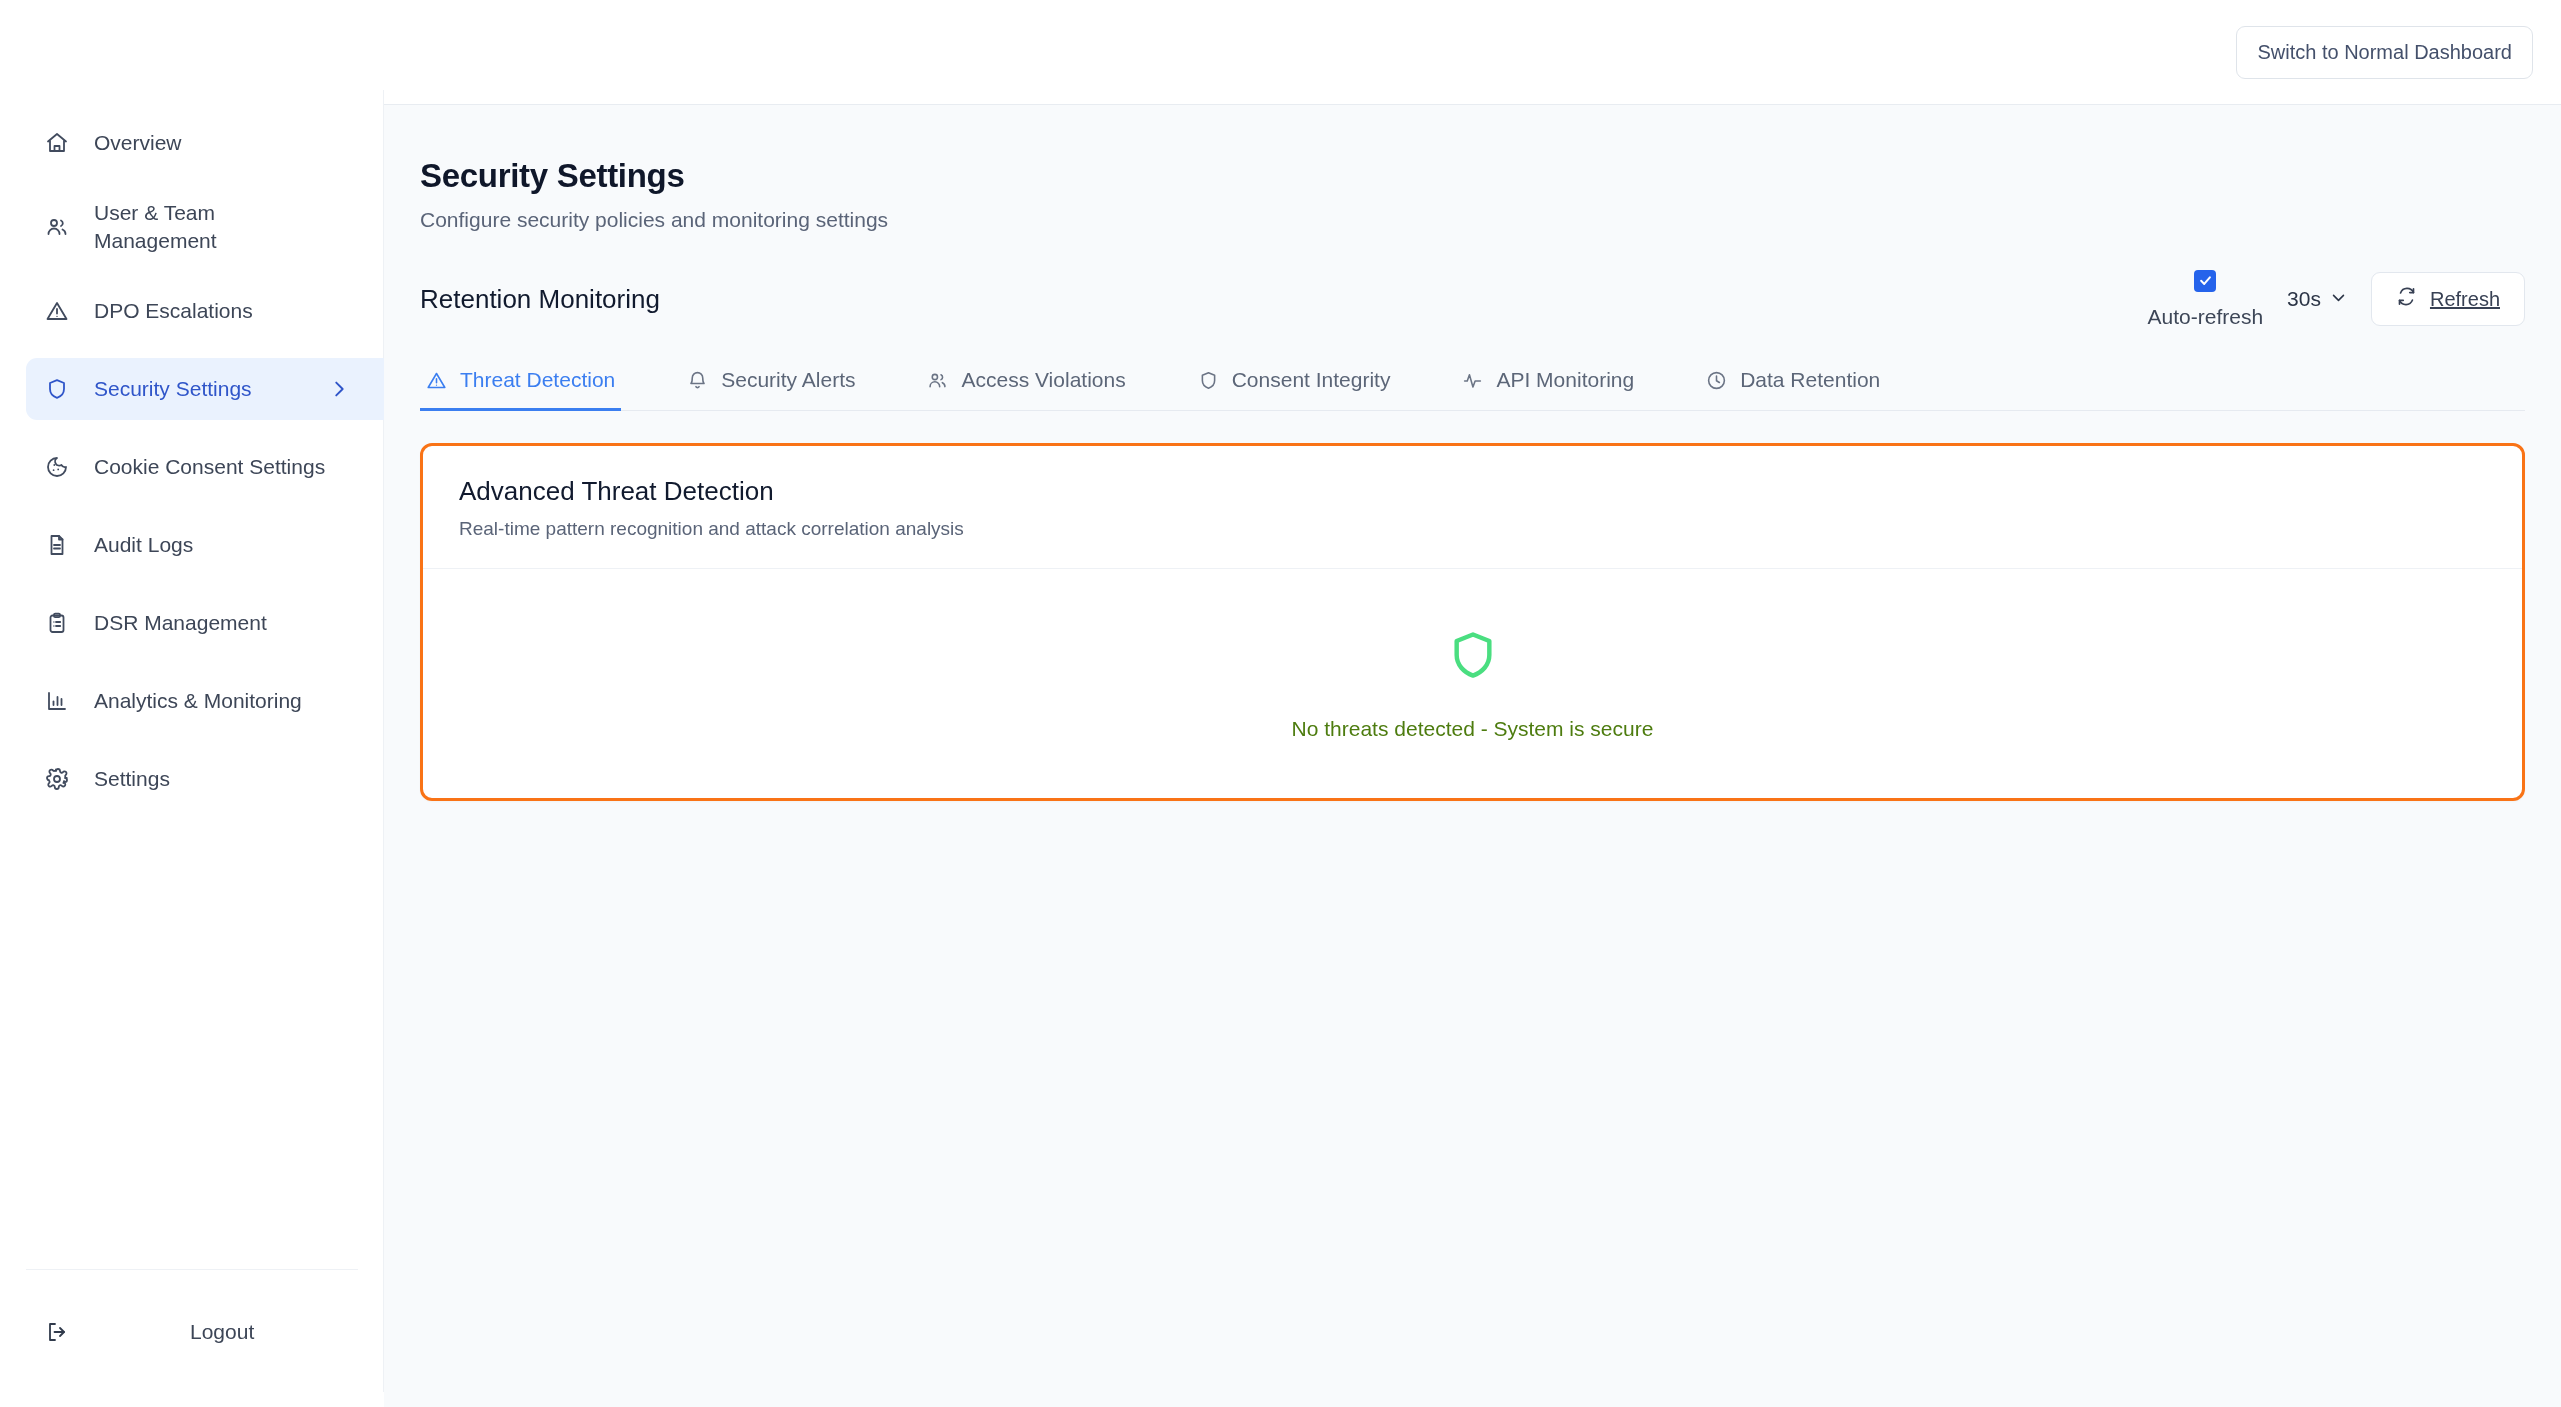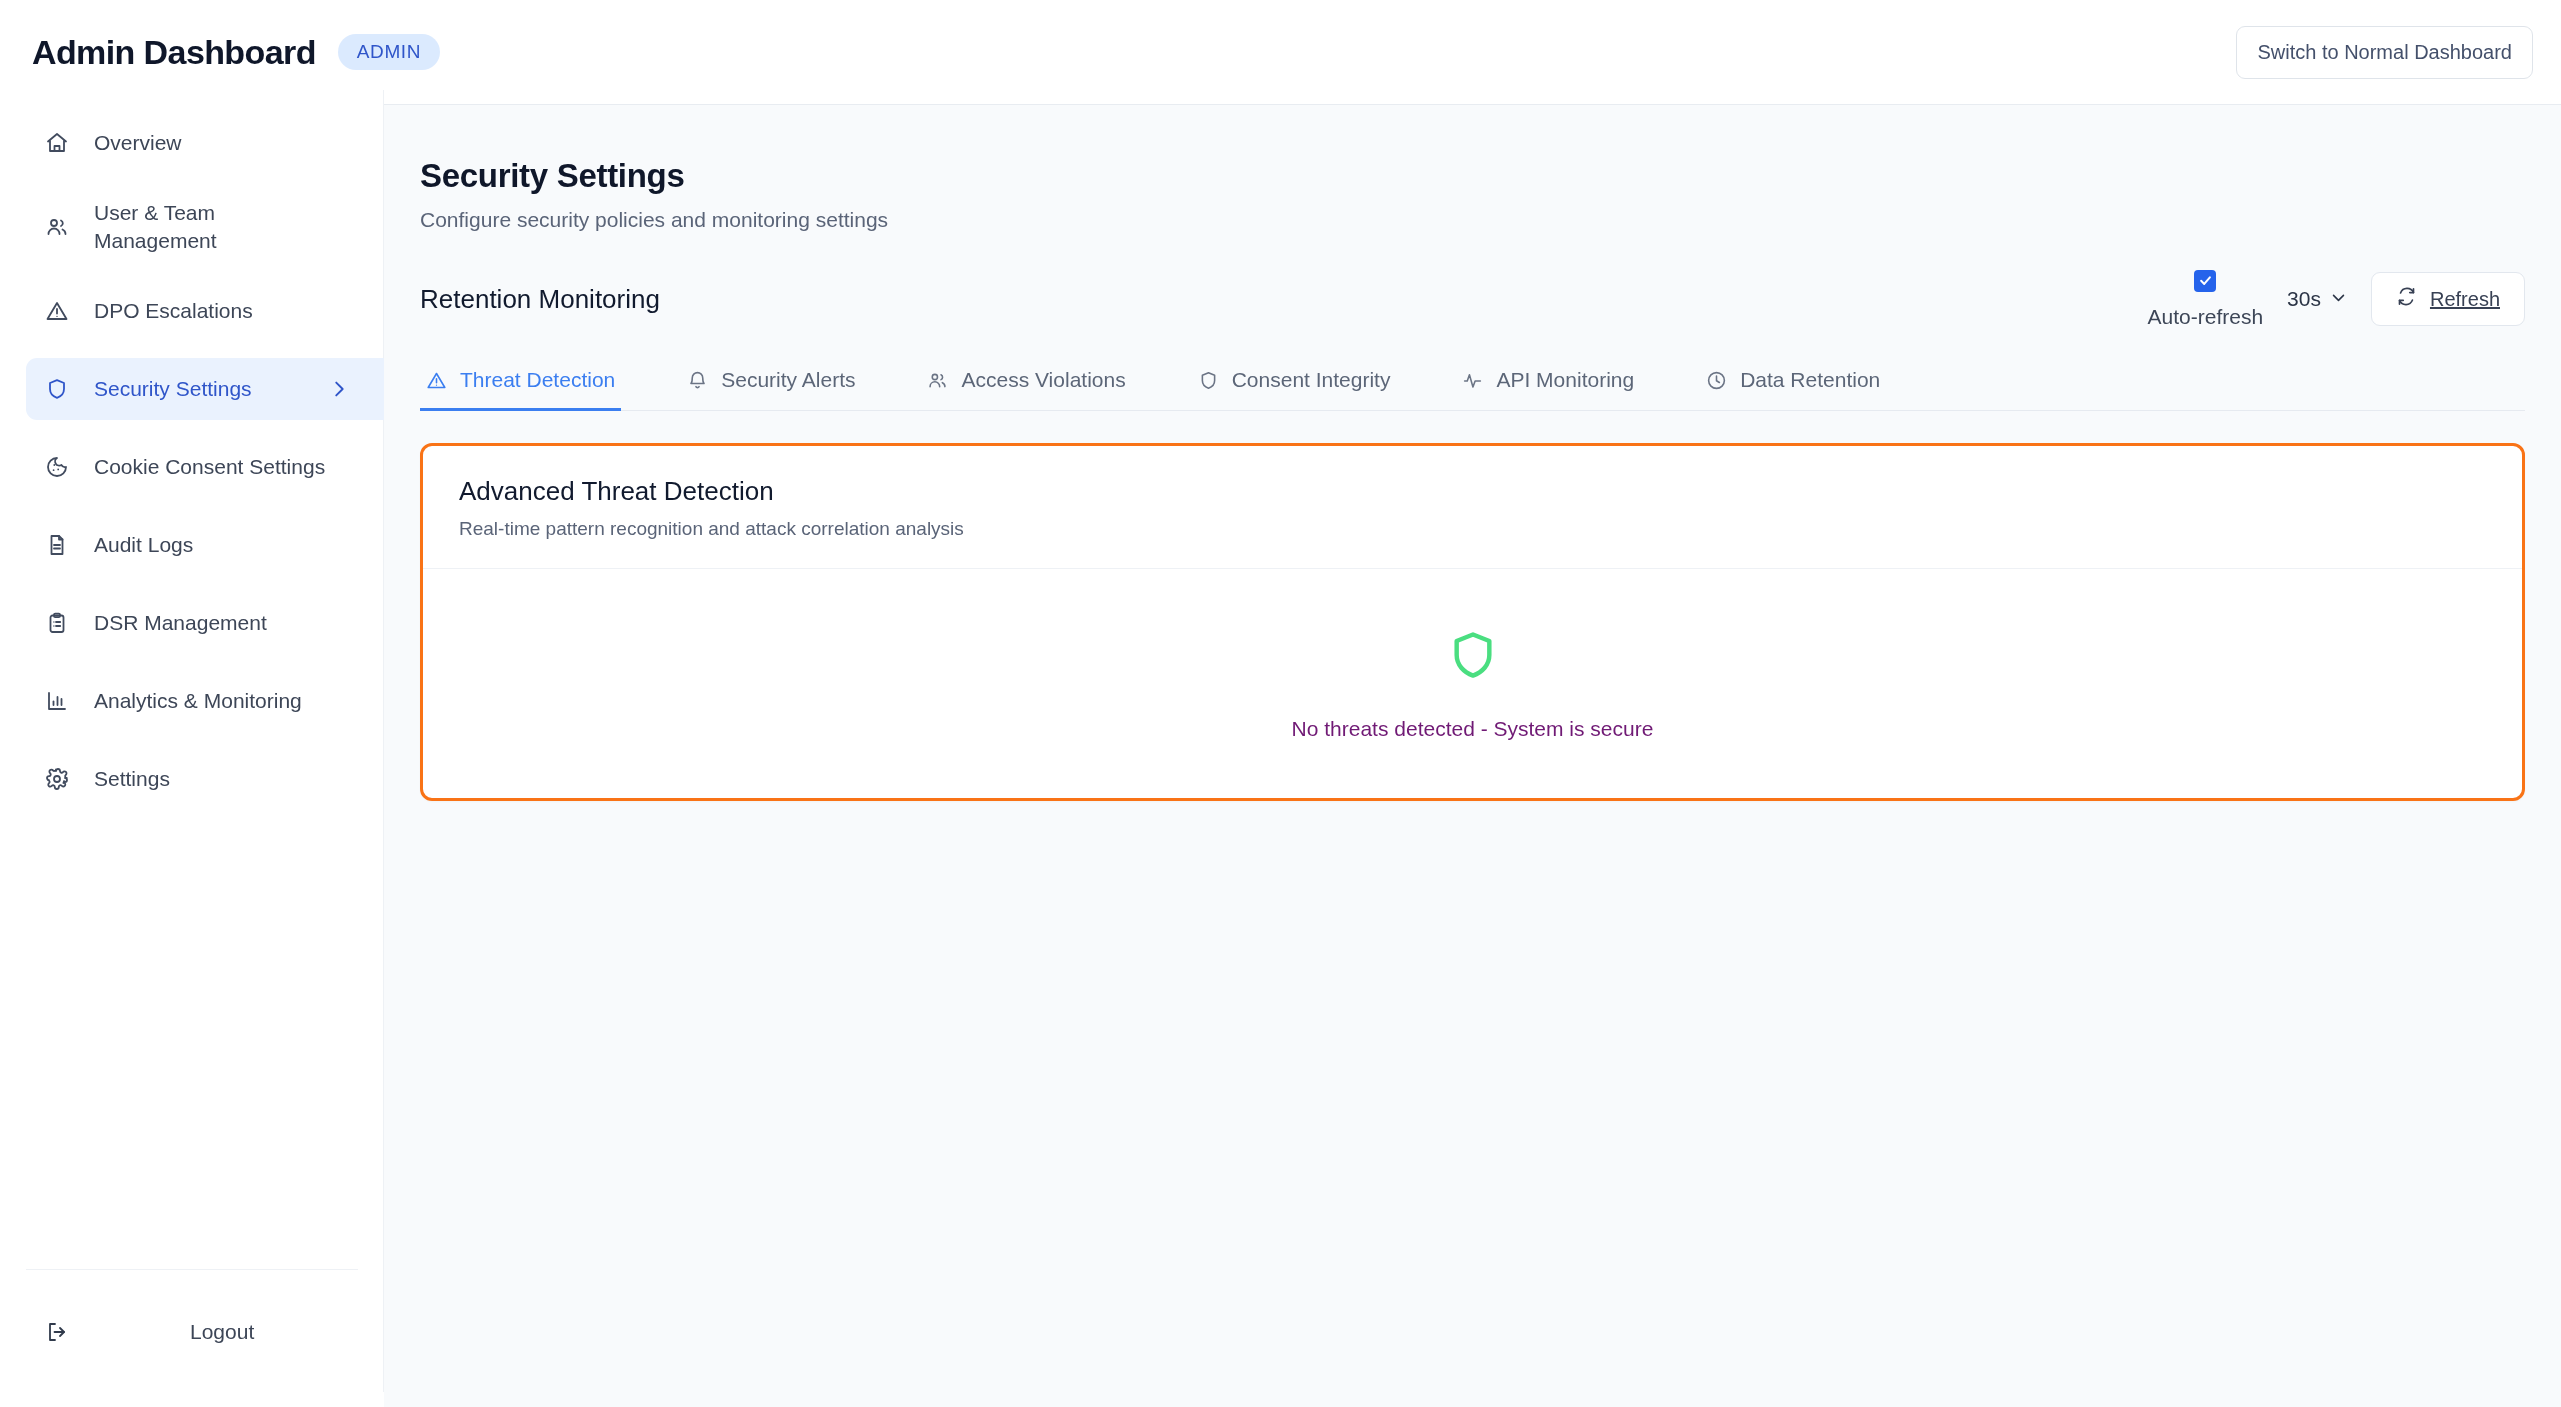--- a/index.html
+++ b/index.html
@@ -130,30 +130,26 @@
   }
   .card-head { padding: 30px 36px 28px 36px; border-bottom: 1px solid #eef1f5; }
   .card-title { font-size: 26px; color: #111a2e; }
   .card-sub { margin-top: 11px; font-size: 19px; color: #5a6478; }
   .card-body {
     height: 229px;
     display: flex; flex-direction: column;
     align-items: center; justify-content: center;
   }
   .empty-icon { margin-bottom: 30px; }
-  .empty-text { font-size: 21px; color: #701a75; }
+  .empty-text { font-size: 21px; color: #4d7c0f; }
 </style>
 </head>
 <body>
 
 <div class="topbar">
-  <div class="topbar-left">
-    <span class="app-title">Admin Dashboard</span>
-    <span class="admin-badge">ADMIN</span>
-  </div>
   <div class="topbar-right">
     <button class="switch-btn">Switch to Normal Dashboard</button>
   </div>
 </div>
 
 <div class="sidebar">
   <nav class="nav">
 
     <div class="nav-item">
       <span class="ico">

